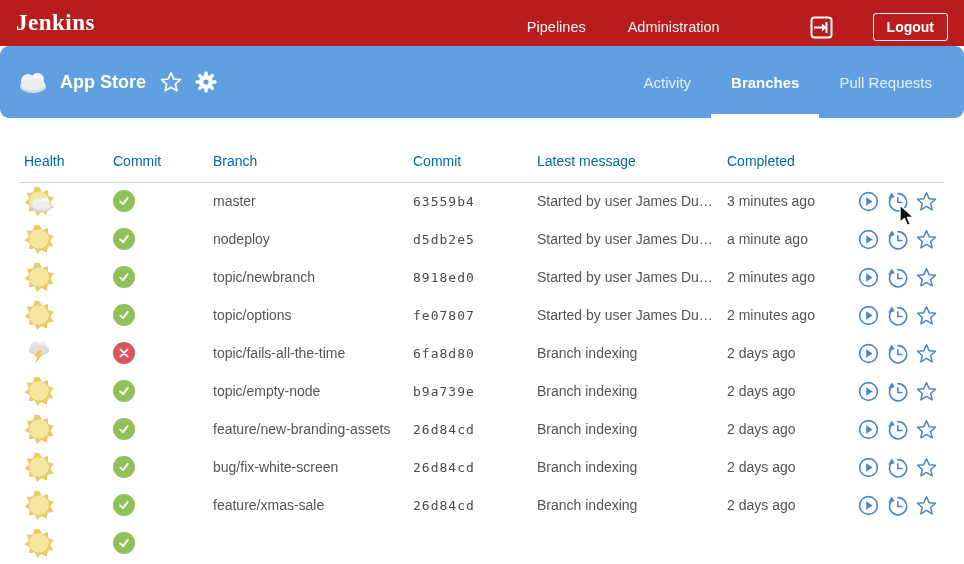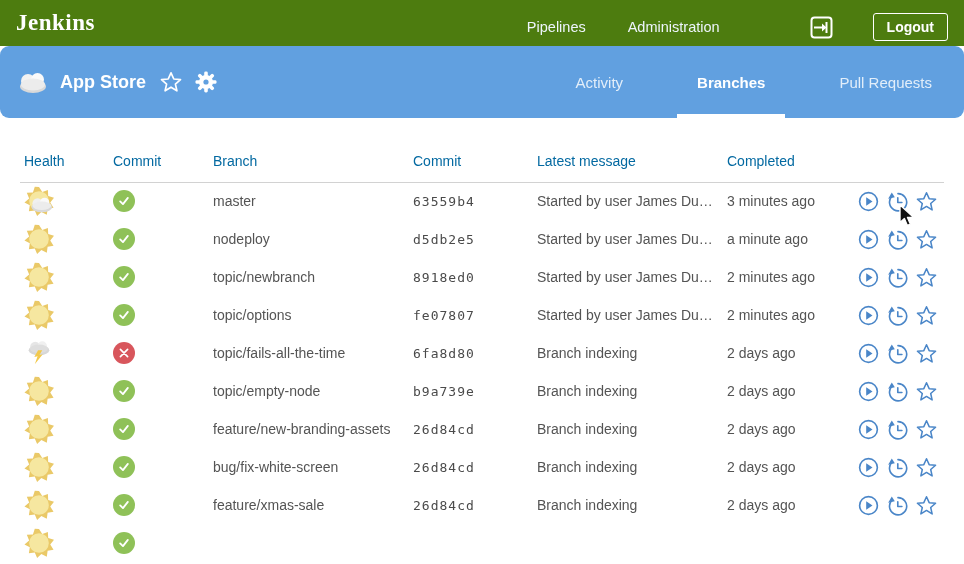--- a/index.html
+++ b/index.html
@@ -1,40 +1,40 @@
 <!DOCTYPE html>
 <html><head>
 <meta charset="utf-8">
 <style>
   * { margin:0; padding:0; box-sizing:border-box; }
   html,body { width:964px; height:564px; overflow:hidden; background:#fff;
     font-family:"Liberation Sans", sans-serif; }
 
   
-  .topbar { height:46px; background:#4d7c0f; display:flex; align-items:center;
+  .topbar { height:46px; background:#b91c1c; display:flex; align-items:center;
     padding:0 16px; color:#fff; }
   .brand { font-family:"Liberation Serif", serif; font-weight:700; font-size:23px;
     letter-spacing:.5px; cursor:pointer; }
   .topnav { margin-left:auto; display:flex; align-items:center;margin-top:8px; }
   .nav-link { color:#eef5fc; font-size:14.5px; text-decoration:none; cursor:pointer; }
   .nav-link.pipelines { margin-right:42px; }
   .nav-link.admin { margin-right:90px; }
   .exit-btn { width:23px; height:23px; margin-right:40px; cursor:pointer; display:block; }
   .logout-btn { background:transparent; border:1px solid #fff; border-radius:3px;
     color:#fff; font-size:14px; padding:5px 13px; cursor:pointer;
     font-family:"Liberation Sans", sans-serif;font-weight:bold; }
 
   
   .subheader { height:72px; background:#61a0e0; display:flex; align-items:stretch;
     position:relative;border-radius:9px; }
   .title-group { display:flex; align-items:center; padding-left:16px; }
   .weather { width:34px; height:24px; margin-right:10px; }
   .pipeline-title { color:#fff; font-size:18px; font-weight:700; margin-right:14px; }
   .icon-btn { width:22px; height:22px; margin-right:13px; cursor:pointer; display:block; }
-  .tabs { margin-left:auto; display:flex; align-items:stretch; margin-right:12px;gap:34px; }
+  .tabs { margin-left:auto; display:flex; align-items:stretch; margin-right:12px; }
   .tab { display:flex; align-items:center; padding:0 20px; position:relative;
     color:rgba(255,255,255,.82); font-size:15px; cursor:pointer; }
   .tab.active { color:#fff; font-weight:700; }
   .tab.active::after { content:""; position:absolute; left:0; right:0; bottom:0;
     height:4px; background:#fff; }
 
   
   main { position:relative; }
   table { margin:0 20px; width:924px; border-collapse:collapse; table-layout:fixed; }
   col.c-health{width:89px} col.c-status{width:100px} col.c-branch{width:200px}

